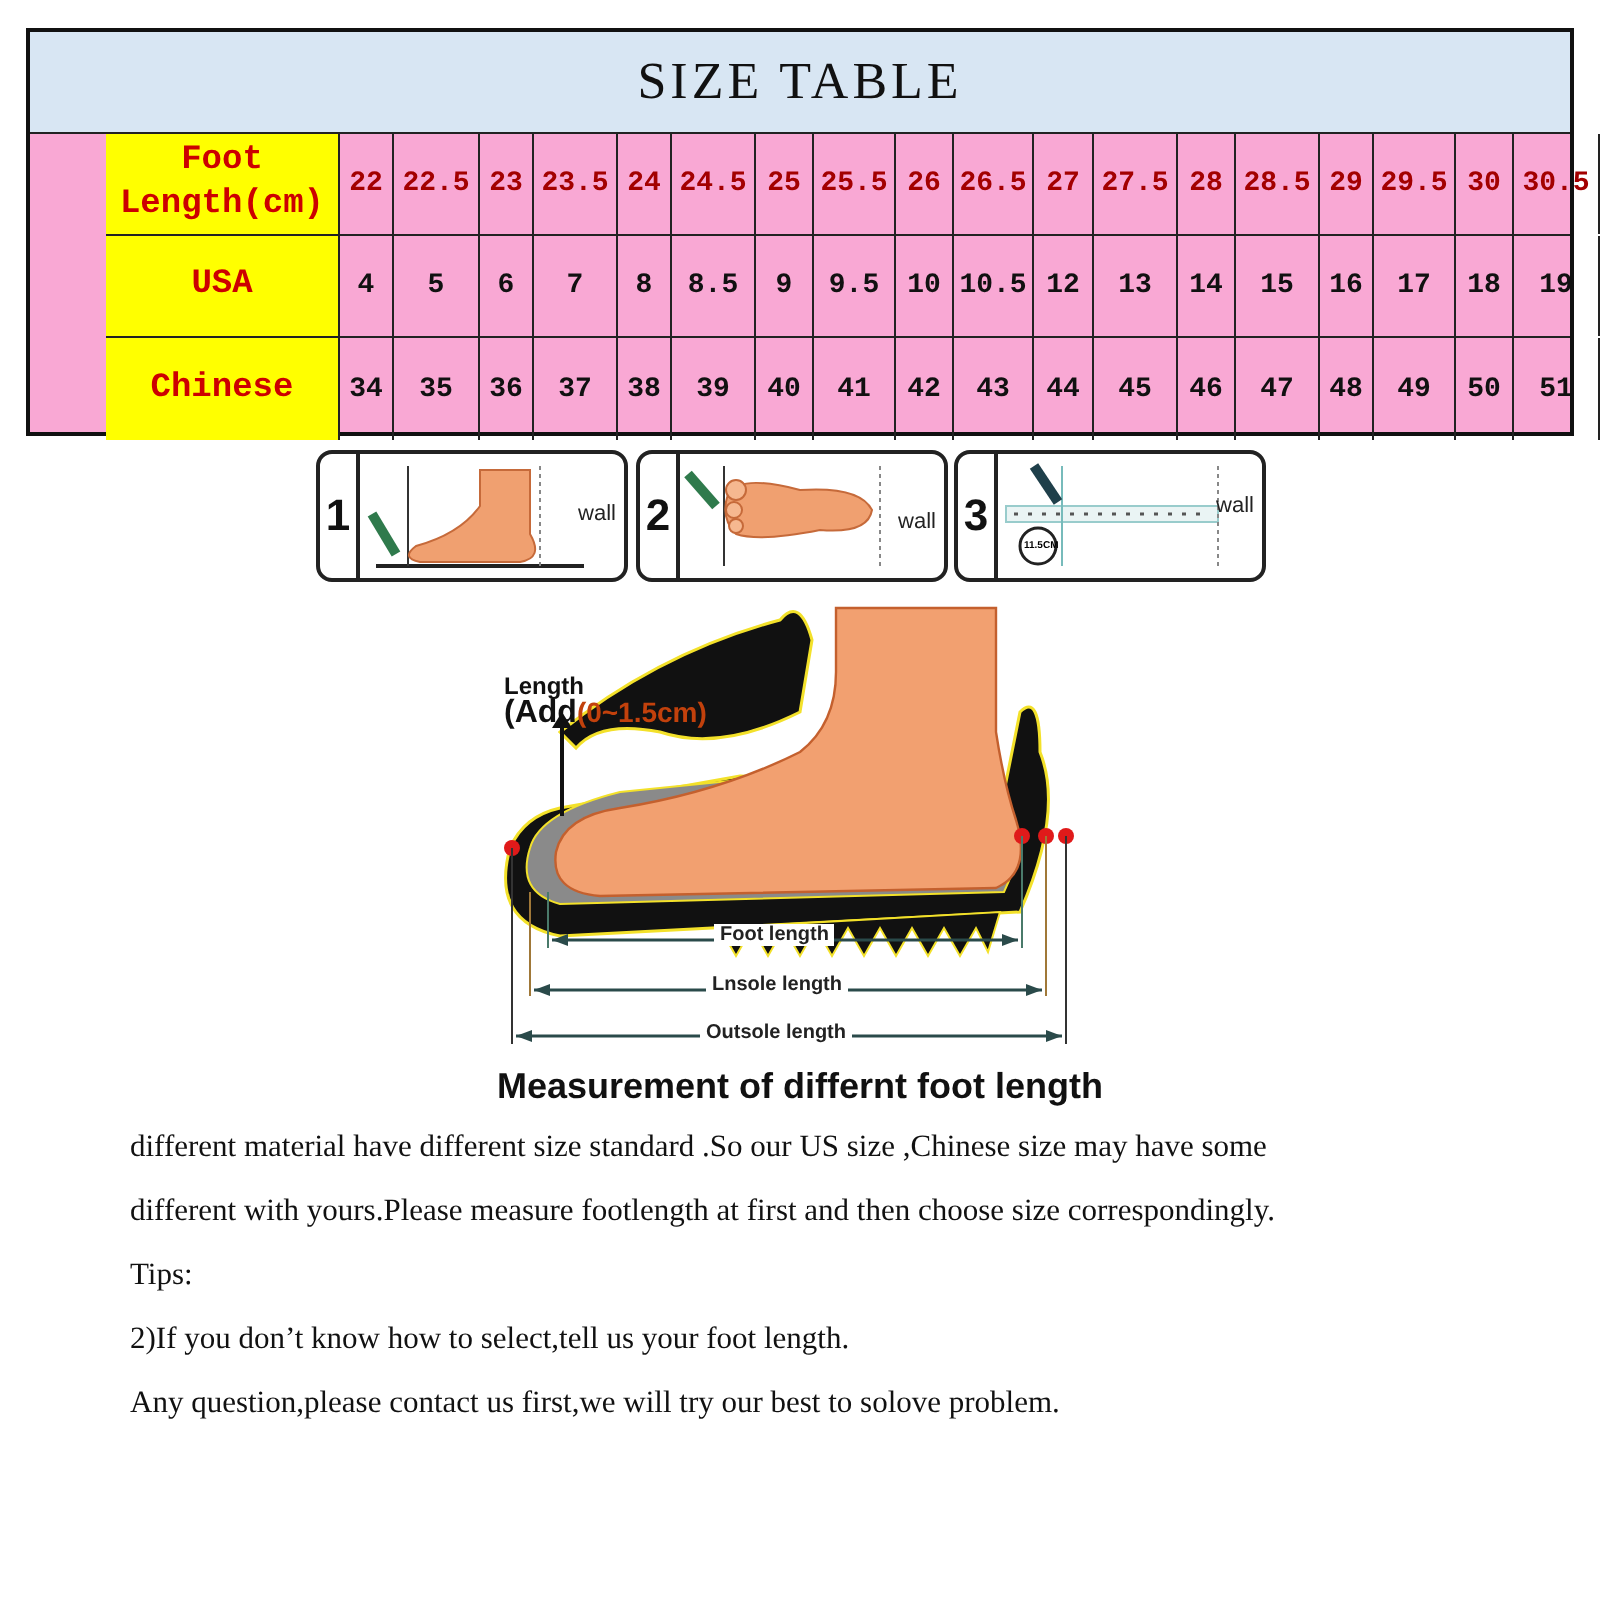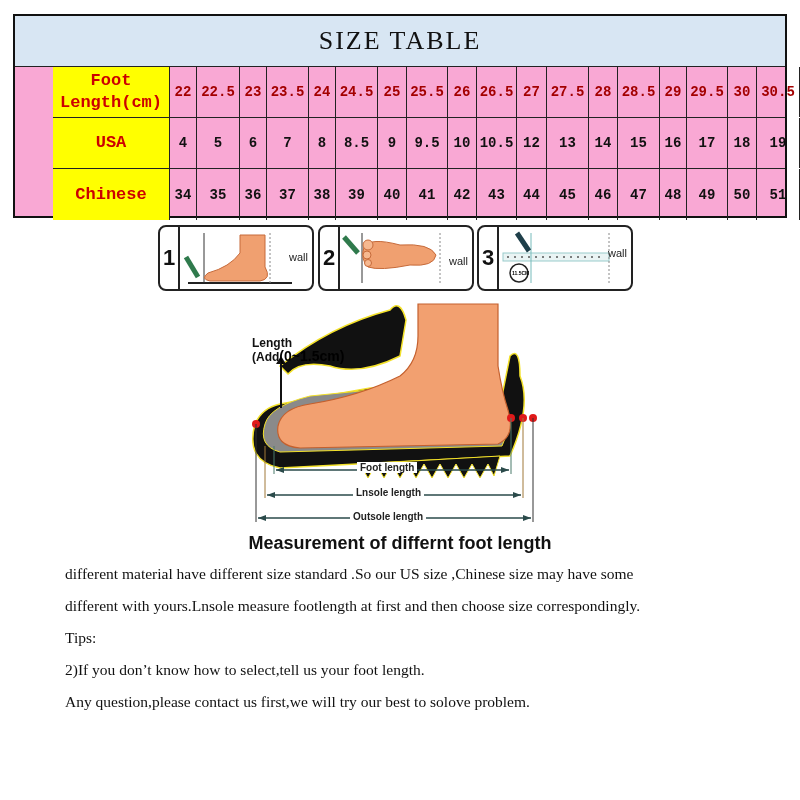--- a/index.html
+++ b/index.html
@@ -18,22 +18,22 @@
   
   .steps { position:absolute; left:158px; top:225px; width:476px; height:68px; }
   .step { position:absolute; top:0; width:156px; height:66px; border:2px solid #222; border-radius:8px; box-sizing:border-box; background:#fff; overflow:hidden; }
   .step-num { position:absolute; left:0; top:0; width:20px; height:100%; border-right:2px solid #222; display:flex; align-items:center; justify-content:center; font-weight:bold; font-size:22px; color:#111; box-sizing:border-box; }
   .step-art { position:absolute; left:20px; top:0; right:0; bottom:0; }
   .wall-label { position:absolute; right:4px; top:24px; font-size:11px; color:#222; }
 
   
   .diagram { position:absolute; left:240px; top:296px; width:300px; height:235px; }
   .space-label { position:absolute; left:12px; top:41px; font-weight:bold; font-size:12px; color:#111; line-height:13px; }
-  .space-label .add { font-size:12px;text-align:center; }
-  .space-label .range { color:#000000; font-size:14px; }
+  .space-label .add { font-size:16px;text-align:center; }
+  .space-label .range { color:#c2410c; font-size:14px; }
   .dim-label { position:absolute; font-size:10px; font-weight:bold; color:#222; background:#fff; padding:0 3px; }
   .diagram-caption { position:absolute; left:0; top:533px; width:800px; text-align:center; font-weight:bold; font-size:18px; color:#111; }
 
   
   .instructions { position:absolute; left:65px; top:562px; width:720px; font-family:"Liberation Serif", serif; font-size:15.5px; color:#111; }
   .instructions p { margin:0; height:32px; line-height:24px; white-space:nowrap; }
 </style>
 </head>
 <body>
 
@@ -201,17 +201,17 @@
     <span class="add">(Add</span><span class="range">(0~1.5cm)</span>
   </div>
   <div class="dim-label" style="left:117px;top:166px">Foot length</div>
   <div class="dim-label" style="left:113px;top:191px">Lnsole length</div>
   <div class="dim-label" style="left:110px;top:215px">Outsole length</div>
 </div>
 <div class="diagram-caption">Measurement of differnt foot length</div>
 
 <div class="instructions">
   <p>different material have different size standard .So our US size ,Chinese size may have some</p>
-  <p>different with yours.Lnsole measure footlength at first and then choose size correspondingly.</p>
+  <p>different with yours.Please measure footlength at first and then choose size correspondingly.</p>
   <p>Tips:</p>
   <p>2)If you don’t know how to select,tell us your foot length.</p>
   <p>Any question,please contact us first,we will try our best to solove problem.</p>
 </div>
 
 </body></html>

